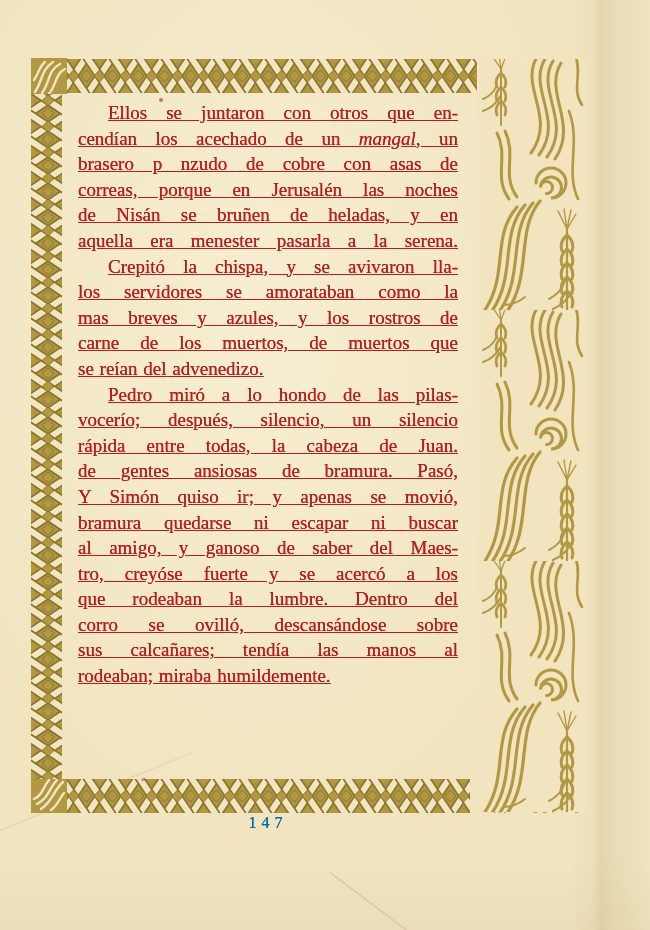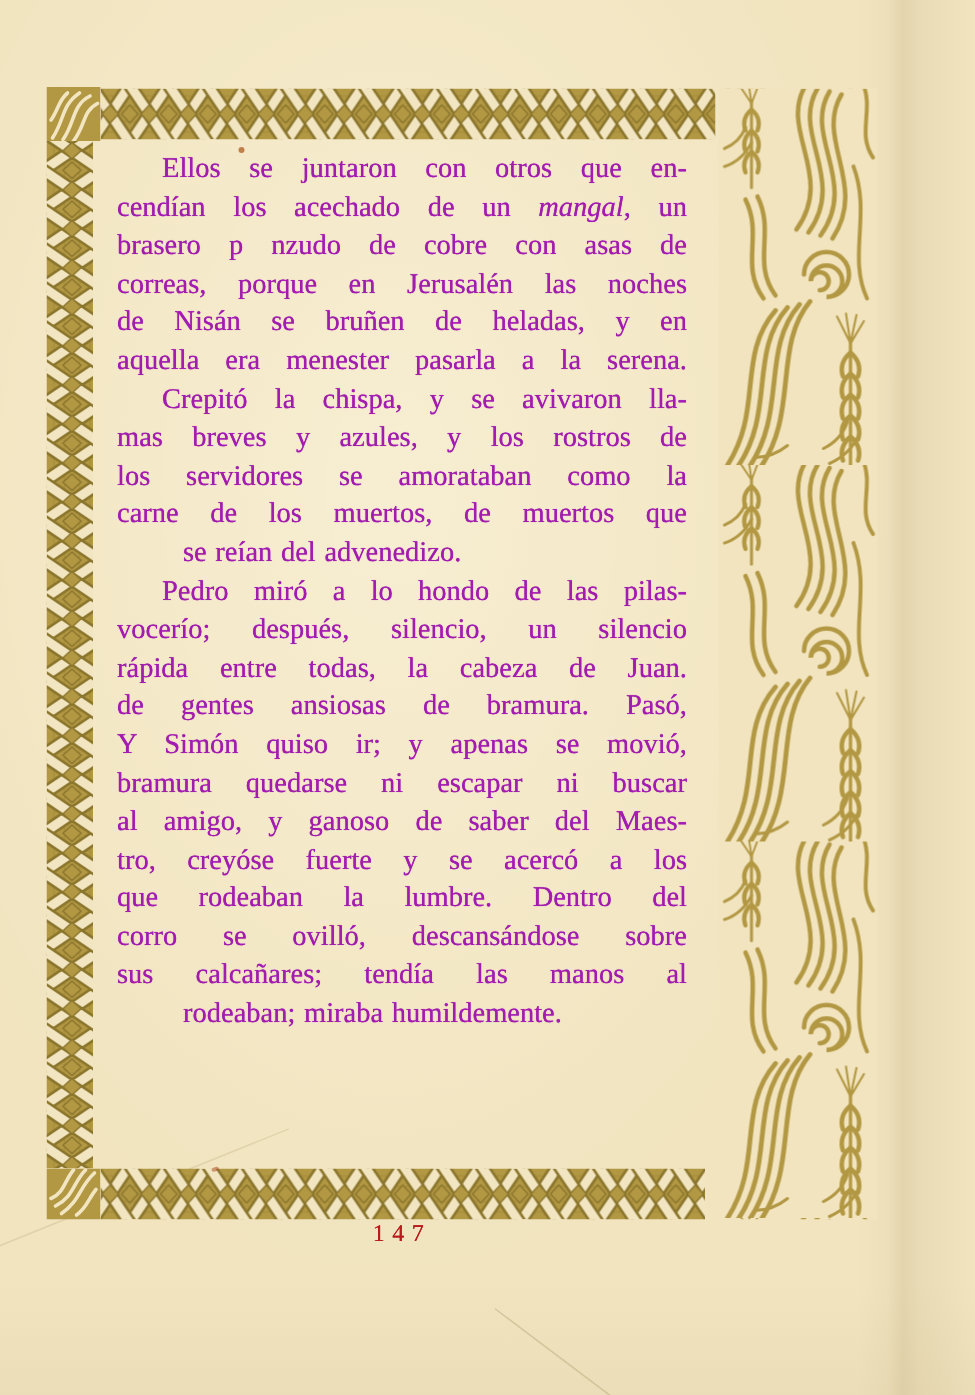--- a/index.html
+++ b/index.html
@@ -24,35 +24,36 @@
   .speck-a{position:absolute;left:159px;top:98px;width:4px;height:4px;border-radius:50%;
     background:#b3652c;opacity:.8;}
   .speck-b{position:absolute;left:141px;top:778px;width:5px;height:3px;border-radius:50%;
     background:#b3542c;opacity:.55;transform:rotate(-20deg);}
 
   .orn{position:absolute;display:block;}
 
   
   .textblock{
     position:absolute;left:78px;top:100px;width:380px;
-    color:#a21caf;font-size:19px;
+    color:#b91c1c;font-size:19px;
     text-shadow:0 0 0.45px currentColor;
+    text-decoration:underline;
   }
   .line{
     height:25.6px;line-height:25.6px;overflow:hidden;
     text-align:justify;text-align-last:justify;
     word-spacing:1px;
   }
   .line.indent{text-indent:30px;}
-  .line.nojust{text-align:center;text-align-last:left;margin-left:44px;}
+  .line.nojust{text-align:center;text-align-last:left;}
   .italic{font-style:italic;}
 
   .pageno{
     position:absolute;left:78px;top:814px;width:380px;
-    text-align:center;color:#b91c1c;font-size:16px;
+    text-align:center;color:#0369a1;font-size:16px;
     letter-spacing:5px;text-shadow:0 0 0.4px currentColor;
   }
 </style>
 </head>
 <body>
 
 <div class="page">
 
   <svg width="0" height="0" style="position:absolute" aria-hidden="true">
     <defs>
@@ -139,22 +140,22 @@
   <div class="speck-b"></div>
 
   <div class="textblock">
     <div class="line indent">Ellos se juntaron con otros que en-</div>
     <div class="line"><span>cendían los acechado de un </span><span class="italic">mangal</span><span>, un</span></div>
     <div class="line">brasero p nzudo de cobre con asas de</div>
     <div class="line">correas, porque en Jerusalén las noches</div>
     <div class="line">de Nisán se bruñen de heladas, y en</div>
     <div class="line">aquella era menester pasarla a la serena.</div>
     <div class="line indent">Crepitó la chispa, y se avivaron lla-</div>
+    <div class="line">los servidores se amorataban como la</div>
     <div class="line">mas breves y azules, y los rostros de</div>
-    <div class="line">los servidores se amorataban como la</div>
     <div class="line">carne de los muertos, de muertos que</div>
     <div class="line nojust">se reían del advenedizo.</div>
     <div class="line indent">Pedro miró a lo hondo de las pilas-</div>
     <div class="line">vocerío; después, silencio, un silencio</div>
     <div class="line">rápida entre todas, la cabeza de Juan.</div>
     <div class="line">de gentes ansiosas de bramura. Pasó,</div>
     <div class="line">Y Simón quiso ir; y apenas se movió,</div>
     <div class="line">bramura quedarse ni escapar ni buscar</div>
     <div class="line">al amigo, y ganoso de saber del Maes-</div>
     <div class="line">tro, creyóse fuerte y se acercó a los</div>

